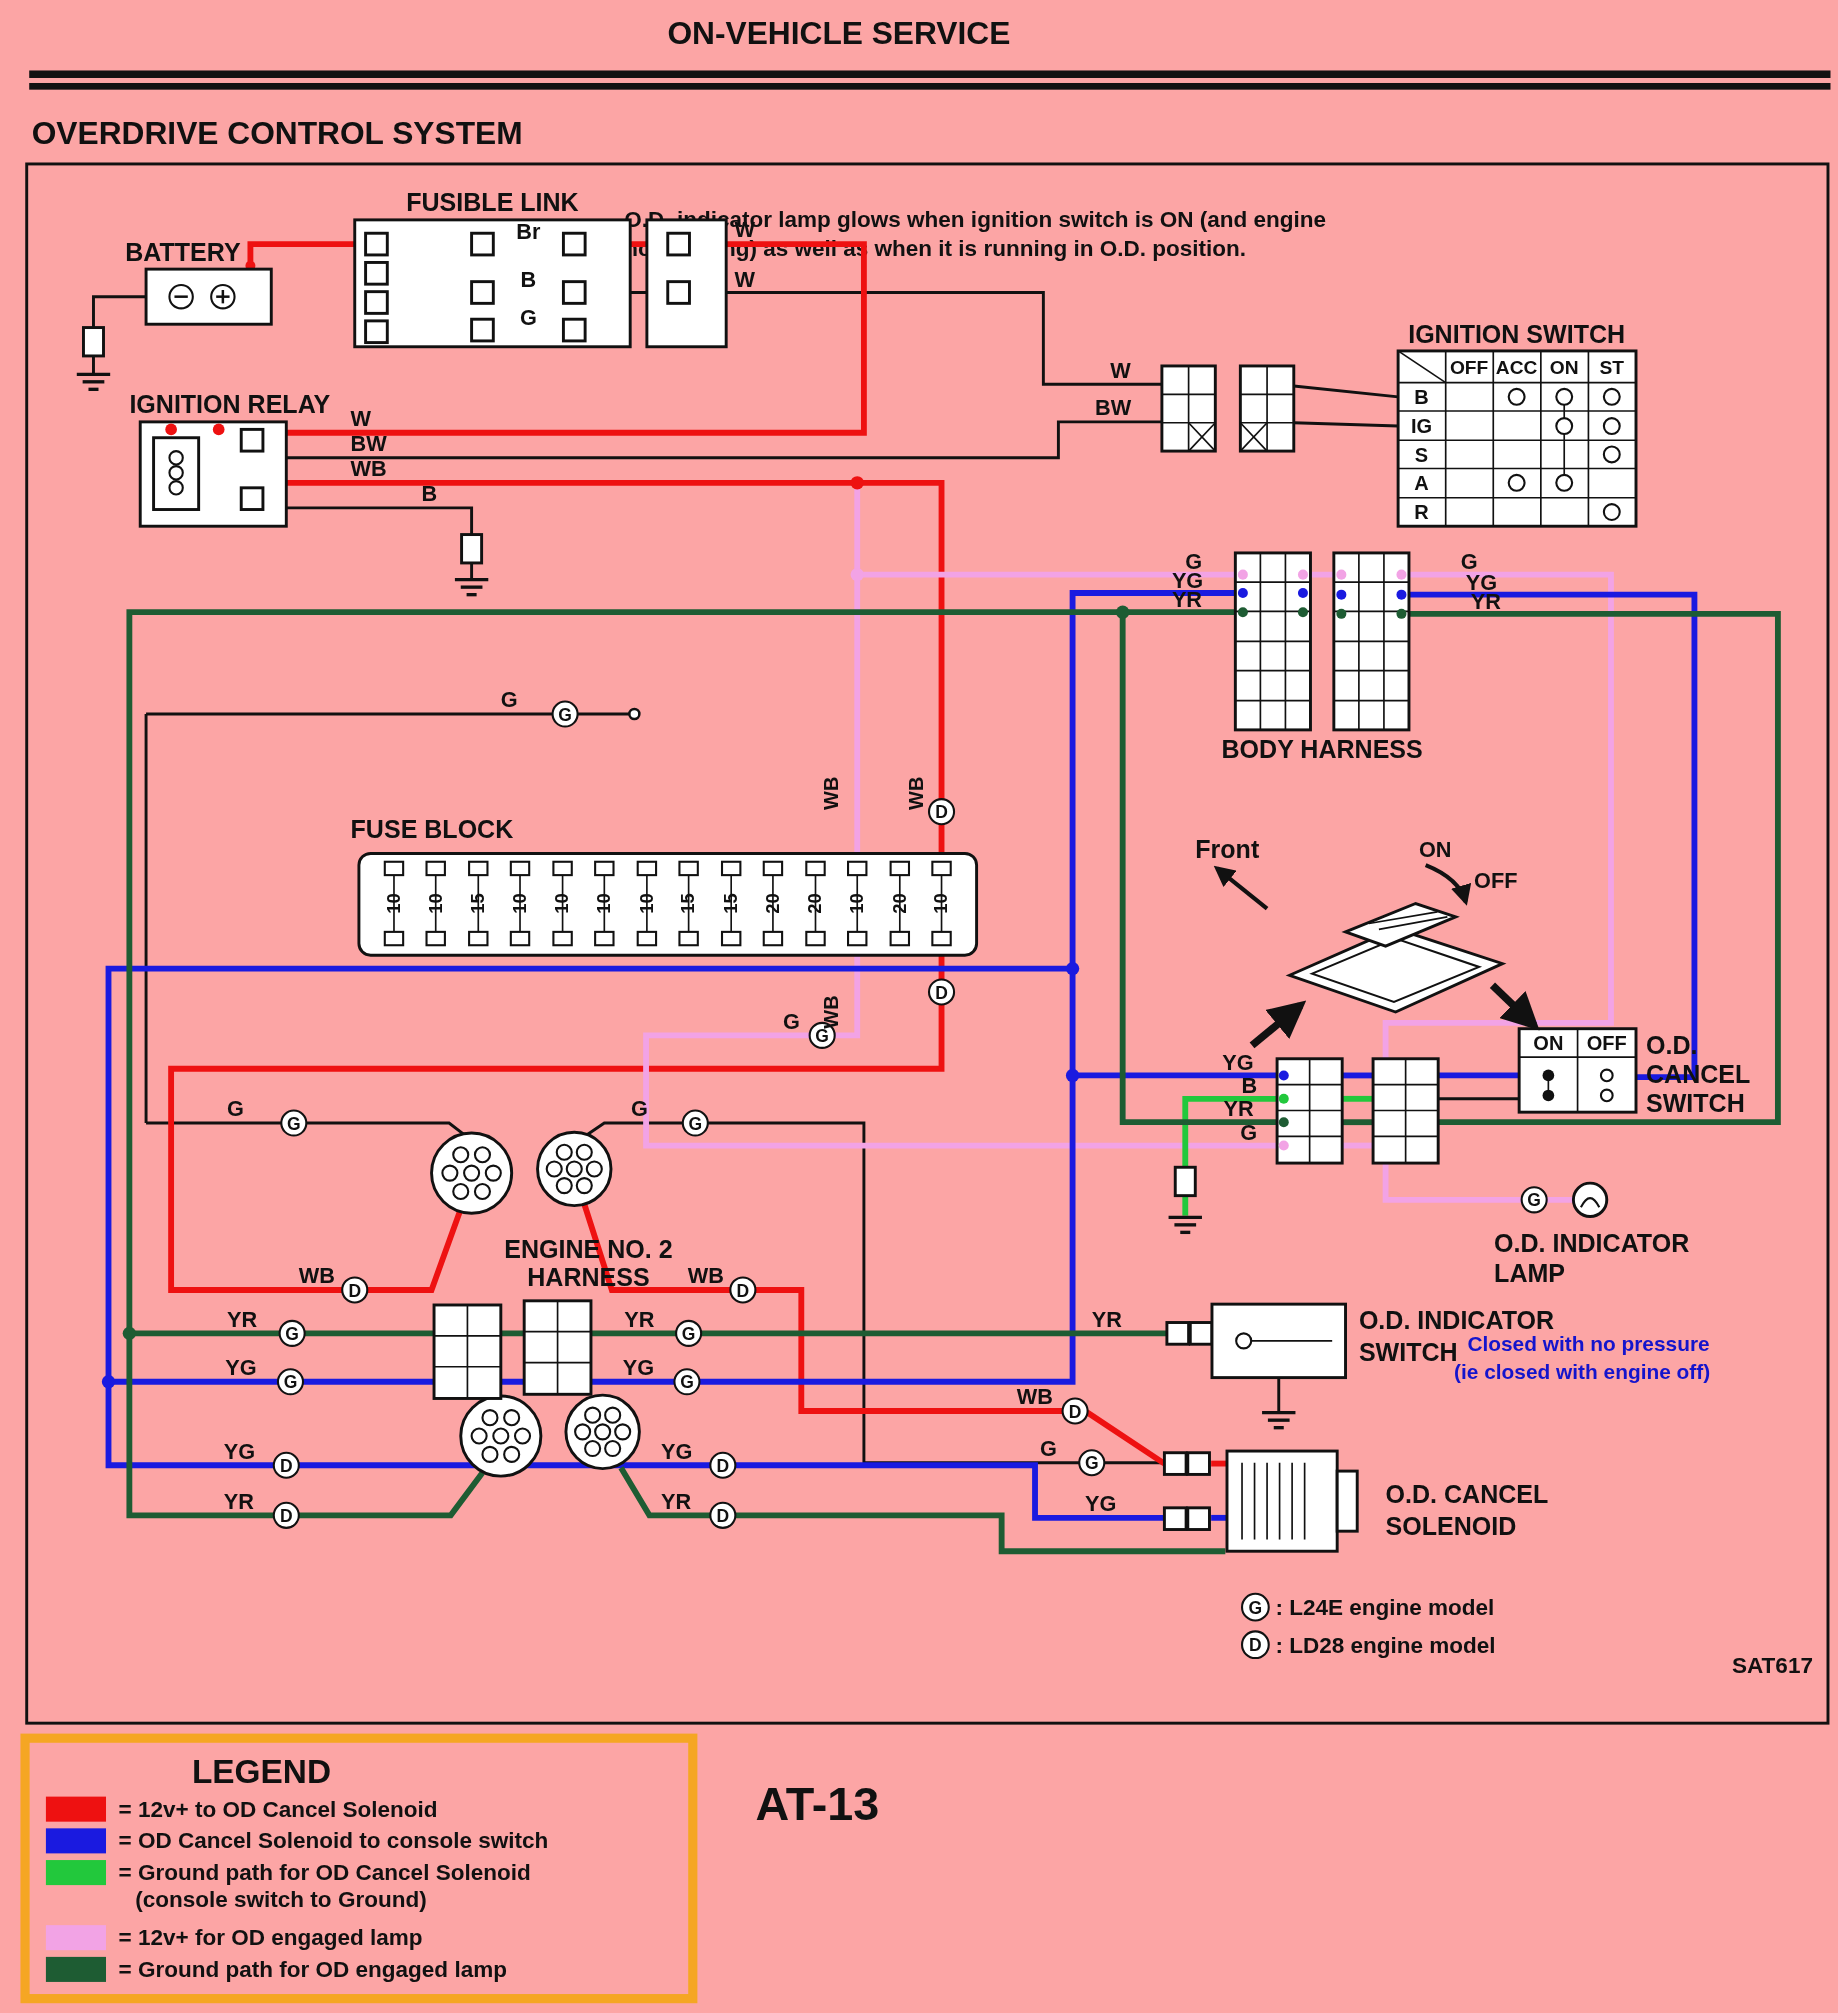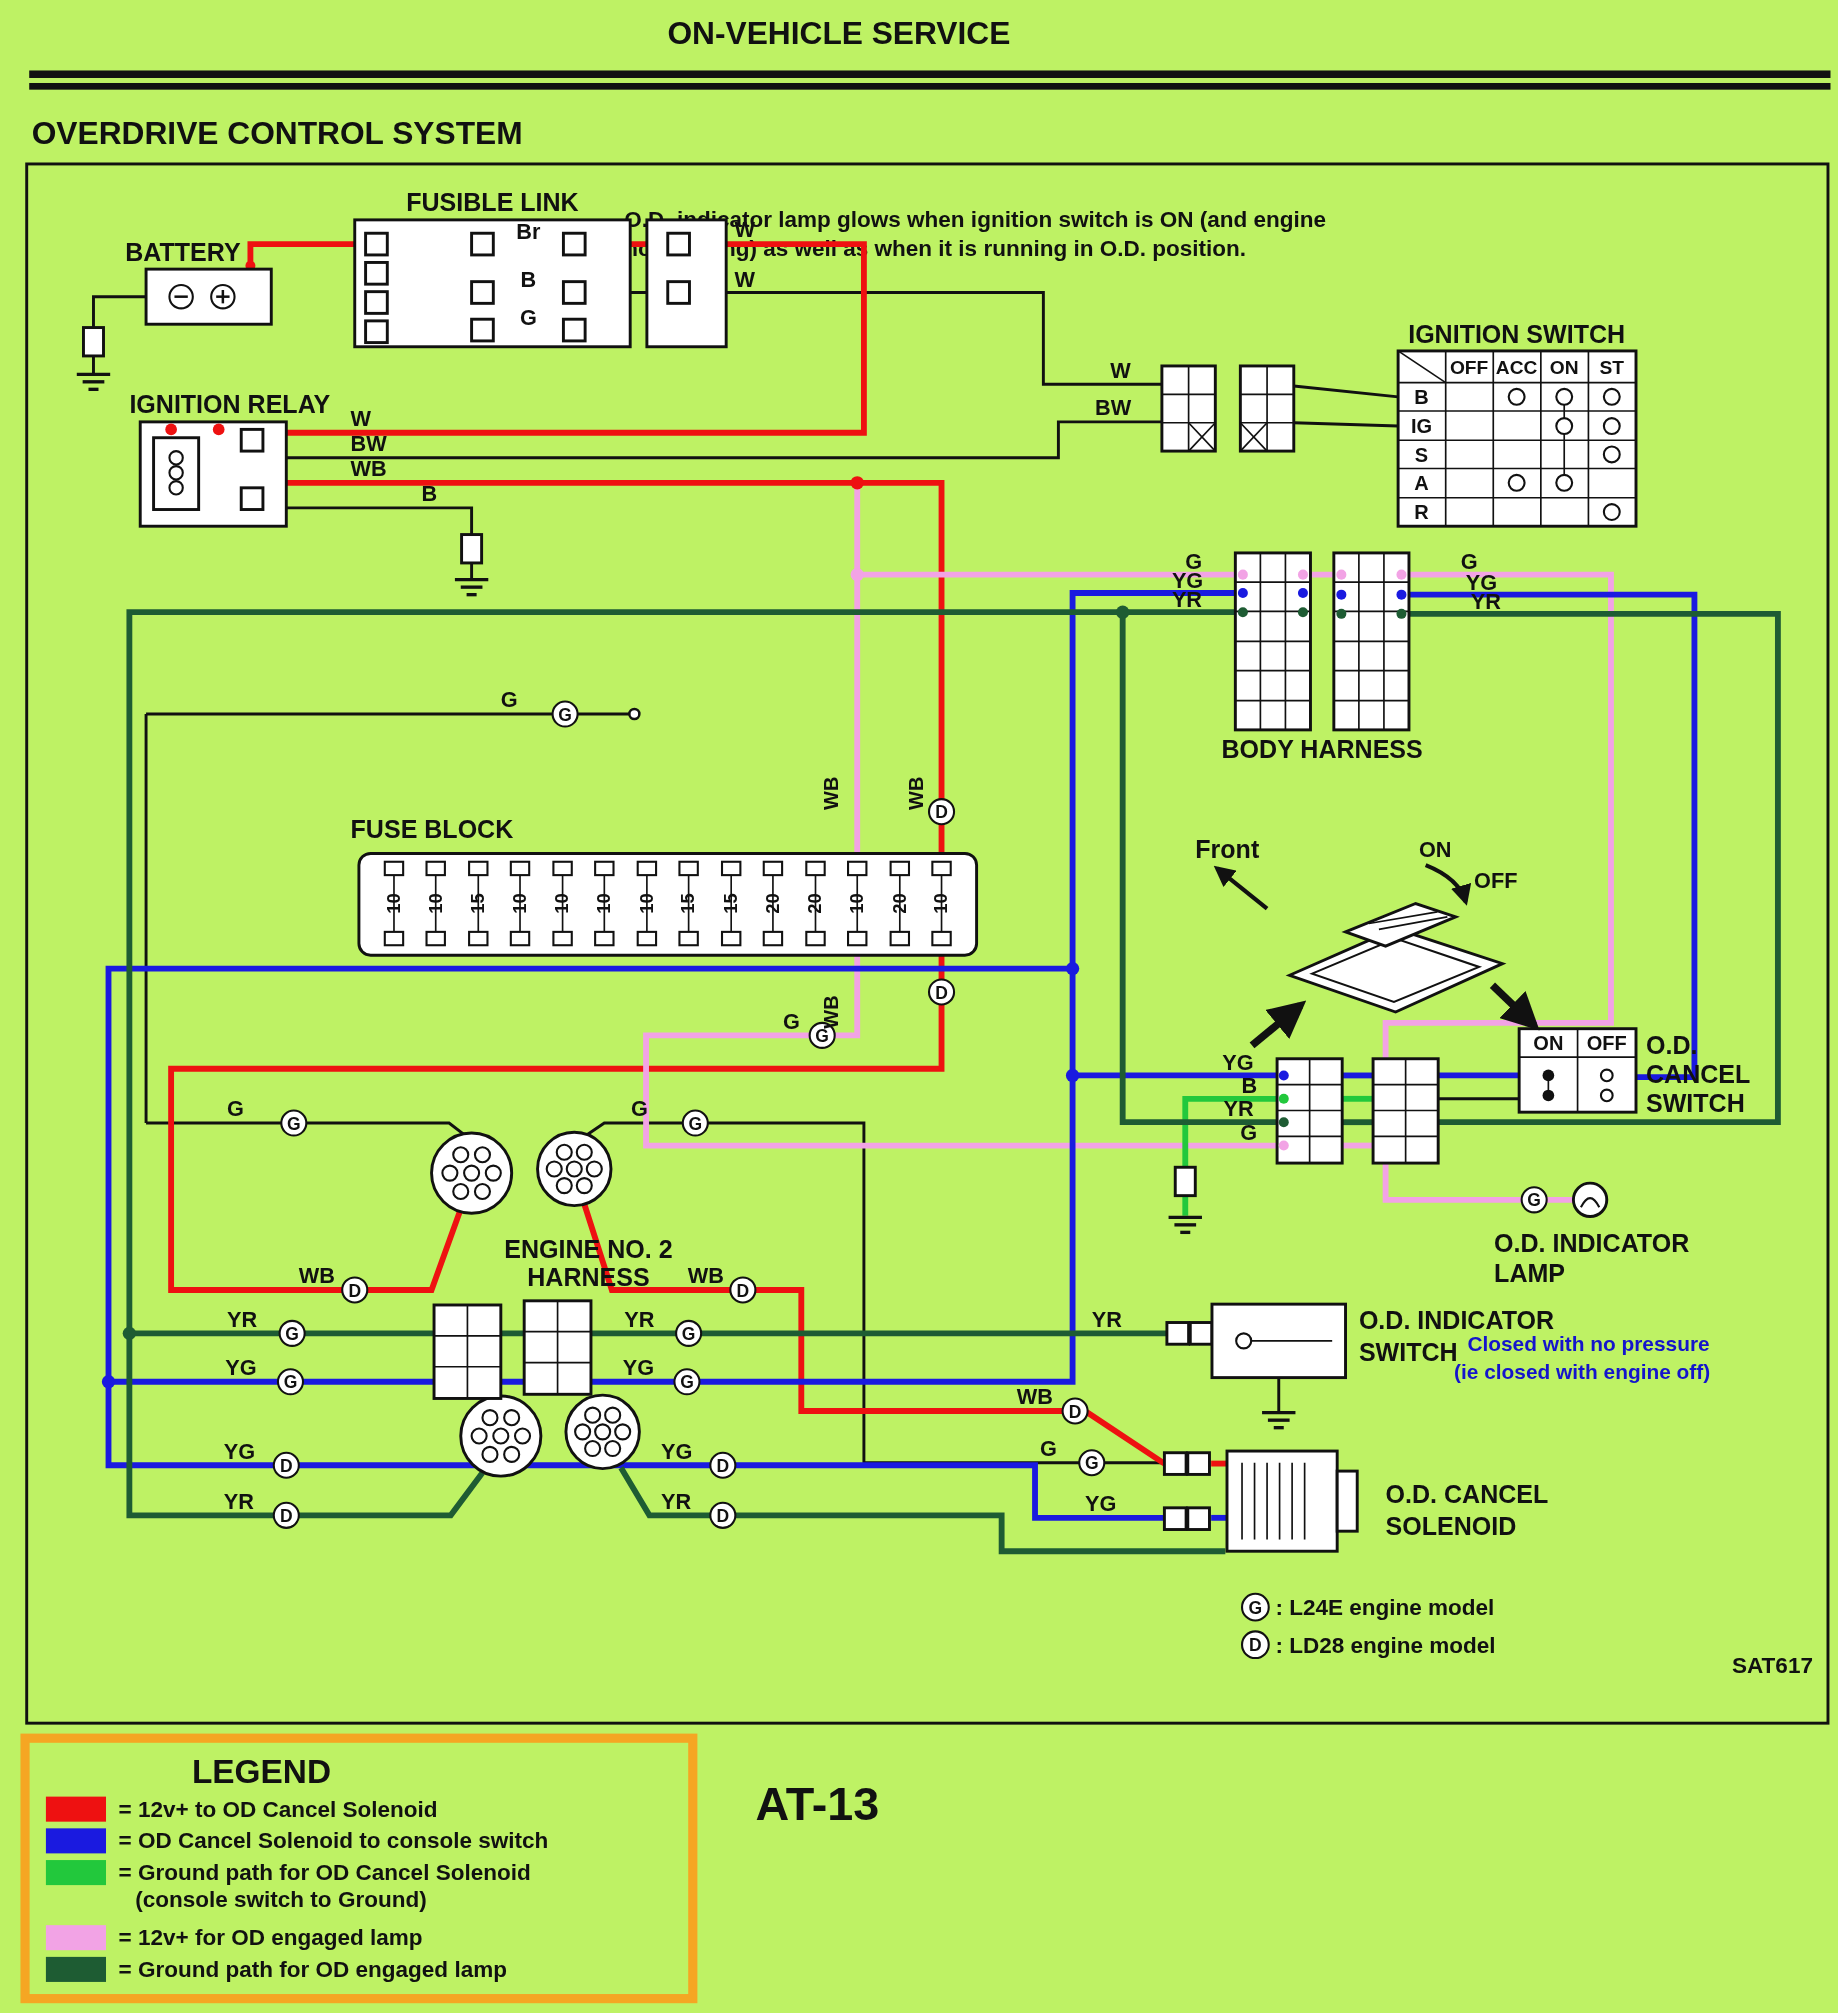--- a/index.html
+++ b/index.html
@@ -1,16 +1,16 @@
 <!DOCTYPE html>
 <html style="font-size:13.4px"><head>
 <meta charset="utf-8">
 <style>
   html,body{margin:0;padding:0;background:#fff;}
-  .page{position:relative;width:1838px;height:2014px;background:#bef264;overflow:hidden;}
+  .page{position:relative;width:1838px;height:2014px;background:#fca5a5;overflow:hidden;}
   svg text{font-family:"Liberation Sans","DejaVu Sans",sans-serif;font-weight:bold;fill:#111;}
   .t54{font-size:56px;} .t40{font-size:40px;} .t38{font-size:38px;}
   .t30{font-size:30px;} .t27{font-size:27px;} .t26{font-size:26px;}
   .t25{font-size:25px;} .t24{font-size:24px;} .t23{font-size:23px;}
   .t22{font-size:22px;} .t20{font-size:21px;}
   .mid{text-anchor:middle;} .end{text-anchor:end;}
   .blue-note{fill:#1414cc;}
   .wire{fill:none;stroke-linecap:butt;stroke-linejoin:miter;}
   .bk{stroke:#111;stroke-width:3.5;}
   .bk2{stroke:#111;stroke-width:2;}

